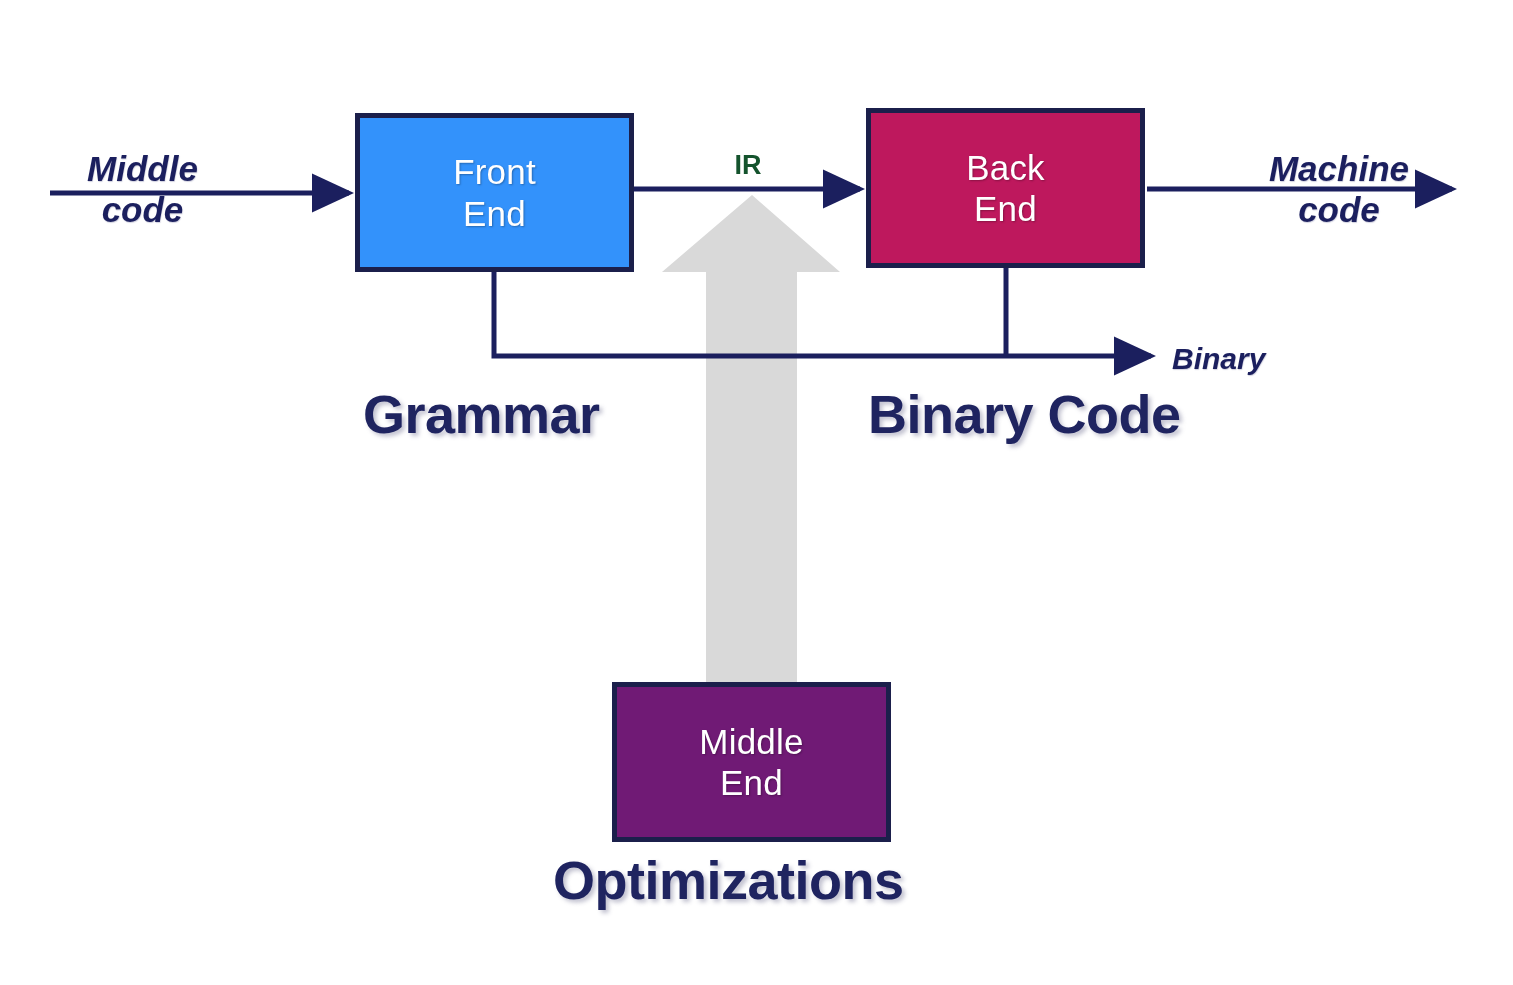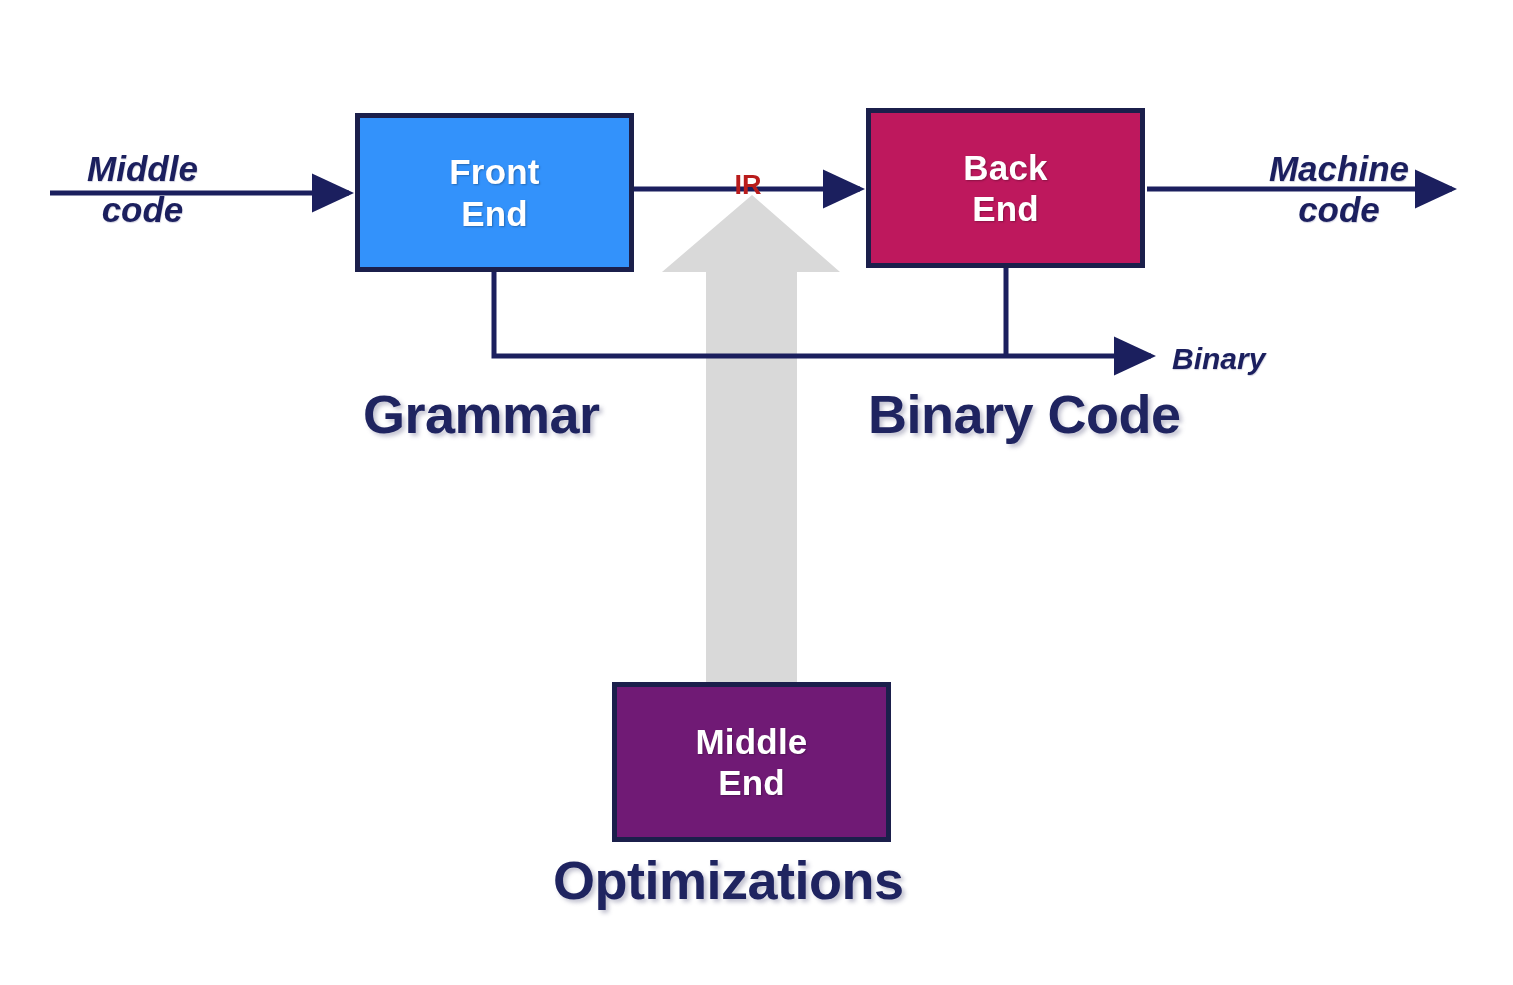--- a/index.html
+++ b/index.html
@@ -23,21 +23,21 @@
   }
   .node {
     position: absolute;
     box-sizing: border-box;
     border: 5px solid #1b1f4b;
     display: flex;
     flex-direction: column;
     align-items: center;
     justify-content: center;
     color: #ffffff;
-    font-weight: bold;
+    font-weight: normal;
     font-size: 35px;
     line-height: 1.18;
     letter-spacing: 0.2px;
     text-shadow: 1px 1px 2px rgba(0,0,0,0.28);
   }
   .node .ln { display: block; }
   #node-front-end {
     left: 355px; top: 113px;
     width: 279px; height: 159px;
     background: #3392fb;
@@ -74,26 +74,25 @@
   }
   #label-errors {
     left: 1172px; top: 341px;
     font-size: 30px;
   }
   #label-ir {
     position: absolute;
     left: 700px; top: 150px;
     width: 96px;
     text-align: center;
-    color: #b91c1c;
+    color: #14532d;
     font-size: 27px;
     font-weight: bold;
     font-style: normal;
     text-shadow: none;
-    margin-top: 20px;
   }
   .big-label {
     position: absolute;
     color: #1f2460;
     font-weight: bold;
     font-size: 54px;
     white-space: nowrap;
     letter-spacing: -0.5px;
     text-shadow: 3px 3px 4px rgba(120,120,150,0.45);
   }

